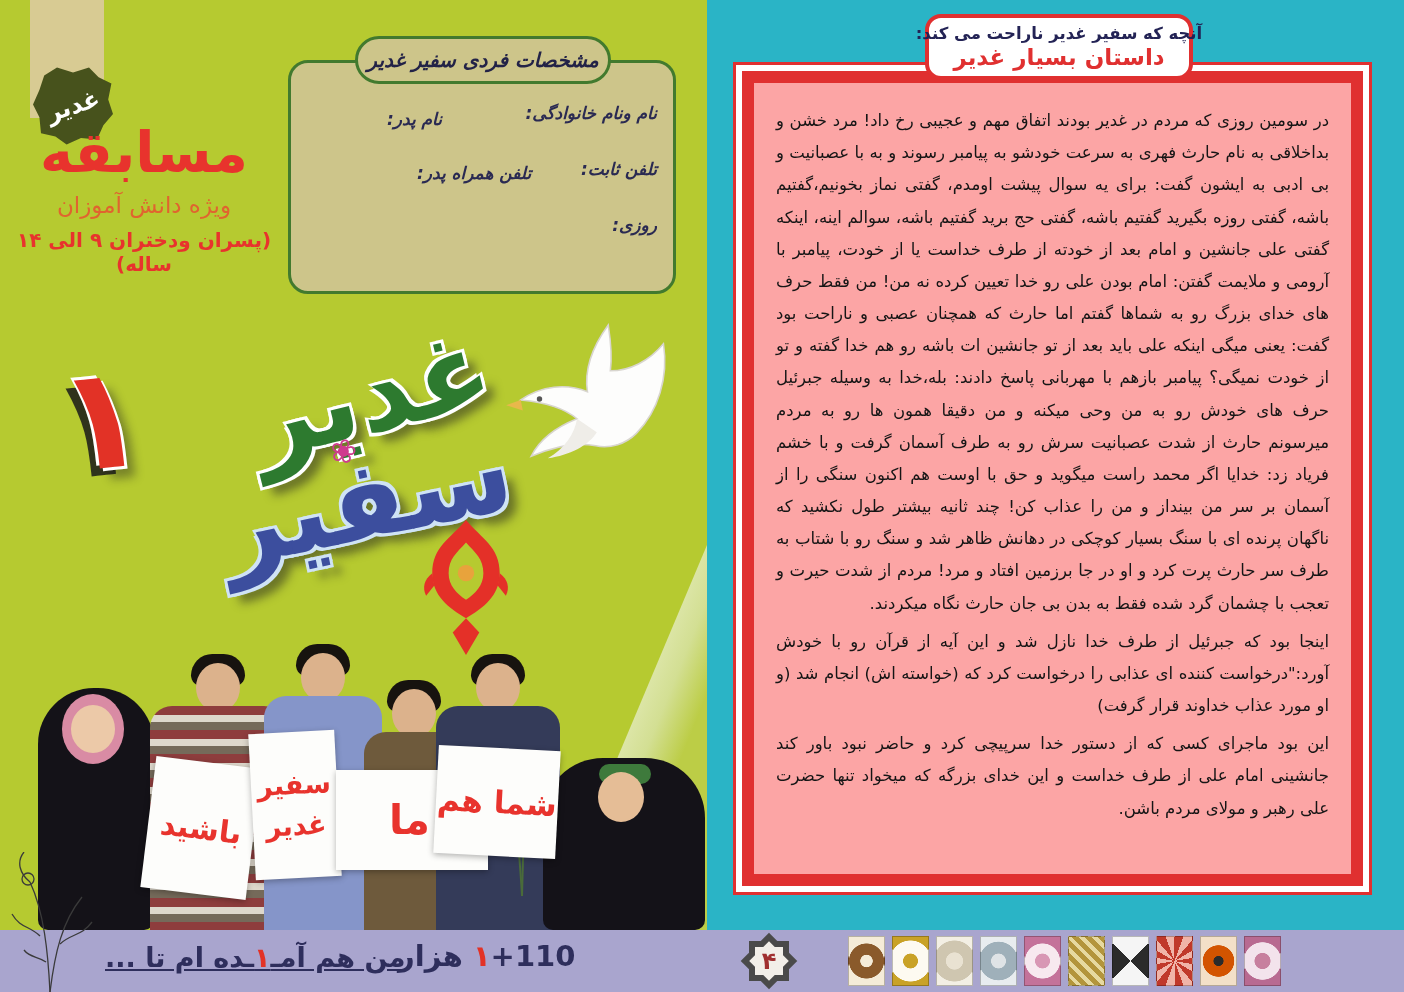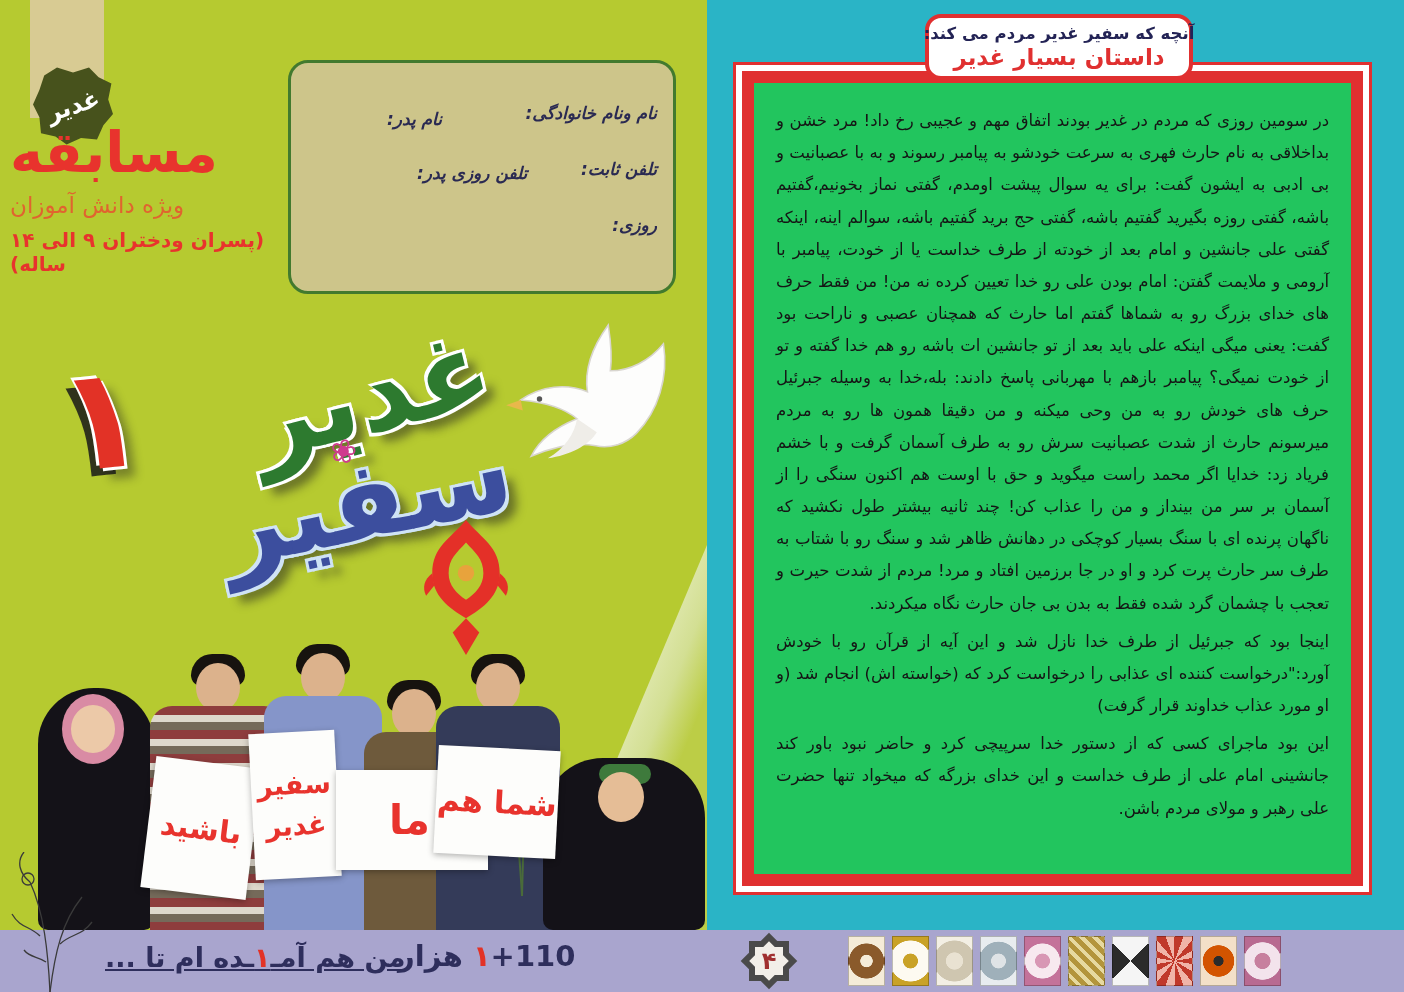--- a/index.html
+++ b/index.html
@@ -20,21 +20,21 @@
   .form-pill{position:absolute;left:355px;top:36px;width:256px;height:48px;background:#cdc58a;
     border:3px solid #427a2e;border-radius:26px;display:flex;align-items:center;justify-content:center;z-index:2;box-sizing:border-box;}
   .form-pill span{font-size:20px;font-weight:bold;font-style:italic;color:#232347;direction:rtl;white-space:nowrap;}
   .f-label{position:absolute;color:#2a2a52;font-weight:bold;font-style:italic;font-size:17px;direction:rtl;white-space:nowrap;}
   .f-fullname{right:16px;top:40px;}
   .f-father{left:96px;top:46px;}
   .f-landline{right:16px;top:96px;}
   .f-mobile{left:126px;top:100px;}
   .f-address{right:16px;top:152px;}
 
-  .contest{position:absolute;left:10px;top:122px;width:268px;text-align:left;}
+  .contest{position:absolute;left:10px;top:122px;width:268px;text-align:center;}
   .contest-title{font-size:56px;font-weight:bold;color:#e8332d;line-height:1.1;}
   .contest-sub{margin-top:8px;font-size:23px;font-weight:normal;color:#e0642f;direction:rtl;}
   .contest-age{margin-top:10px;font-size:20px;font-weight:bold;color:#e8332d;direction:rtl;}
 
   .word-green{position:absolute;left:248px;top:332px;font-size:108px;font-weight:bold;color:#2d7a2f;
     transform:rotate(-14deg);
     text-shadow:-3px -3px 0 #fff,3px -3px 0 #fff,-3px 3px 0 #fff,3px 3px 0 #fff,9px 11px 10px rgba(30,30,30,.5);}
   .word-blue{position:absolute;left:218px;top:438px;font-size:108px;font-weight:bold;color:#3c4e9e;
     transform:rotate(-12deg);
     text-shadow:-3px -3px 0 #cfe3f5,3px -3px 0 #cfe3f5,-3px 3px 0 #cfe3f5,3px 3px 0 #cfe3f5,9px 11px 10px rgba(30,30,30,.5);}
@@ -79,21 +79,21 @@
   .sign-safir{left:252px;top:102px;width:86px;height:146px;transform:rotate(-3deg);font-size:27px;flex-direction:column;gap:10px;}
   .sign-bama{left:336px;top:140px;width:112px;height:100px;font-size:41px;padding-left:40px;}
   .sign-shoma{left:436px;top:118px;width:122px;height:108px;transform:rotate(3deg);font-size:31px;}
 
   .sketch{position:absolute;left:0;top:852px;width:100px;height:140px;z-index:6;}
 
   
   .page-right{position:absolute;left:707px;top:0;width:697px;height:930px;background:#2ab4c6;}
   .story-frame{position:absolute;left:26px;top:62px;width:639px;height:833px;box-sizing:border-box;
     border:3px solid #e03030;background:#fff;padding:6px;}
-  .story-inner{width:100%;height:100%;box-sizing:border-box;border:12px solid #e03030;background:#22c55e;
+  .story-inner{width:100%;height:100%;box-sizing:border-box;border:12px solid #e03030;background:#fca5a5;
     padding:22px 22px;overflow:hidden;}
   .story-text{direction:rtl;text-align:justify;font-size:16.5px;line-height:1.95;color:#151515;}
   .story-text p{margin:0 0 6px;}
   .badge{position:absolute;left:218px;top:14px;width:268px;height:66px;background:#fff;border:4px solid #e03030;
     border-radius:16px;z-index:3;display:flex;flex-direction:column;align-items:center;justify-content:center;gap:1px;box-sizing:border-box;}
   .badge-l1{font-size:16.5px;font-weight:bold;color:#232355;direction:rtl;white-space:nowrap;}
   .badge-l2{font-size:23px;font-weight:bold;color:#e03030;direction:rtl;white-space:nowrap;}
 
   
   .footer{position:absolute;left:0;top:930px;width:1404px;height:62px;background:#a9a5ce;}
@@ -127,22 +127,25 @@
   <div class="page-left">
     <div class="tan-strip"></div>
     <div class="seal">
       <span>غدیر</span>
     </div>
 
     <div class="form-box">
       <span class="f-label f-fullname">نام ونام خانوادگی:</span>
       <span class="f-label f-father">نام پدر:</span>
       <span class="f-label f-landline">تلفن ثابت:</span>
-      <span class="f-label f-mobile">تلفن روزی پدر:</span>
+      <span class="f-label f-mobile">تلفن همراه پدر:</span>
       <span class="f-label f-address">روزی:</span>
+    </div>
+    <div class="form-pill">
+      <span>مشخصات فردی سفیر غدیر</span>
     </div>
 
     <div class="contest">
       <div class="contest-title">مسابقه</div>
       <div class="contest-sub">ویژه دانش آموزان</div>
       <div class="contest-age">(پسران ودختران ۹ الی ۱۴ ساله)</div>
     </div>
 
     <div class="curl"></div>
 
@@ -221,21 +224,21 @@
     <div class="story-frame">
       <div class="story-inner">
         <div class="story-text">
           <p>در سومین روزی که مردم در غدیر بودند اتفاق مهم و عجیبی رخ داد! مرد خشن و بداخلاقی به نام حارث فهری به سرعت خودشو به پیامبر رسوند و به با عصبانیت و بی ادبی به ایشون گفت: برای یه سوال پیشت اومدم، گفتی نماز بخونیم،گفتیم باشه، گفتی روزه بگیرید گفتیم باشه، گفتی حج برید گفتیم باشه، سوالم اینه، اینکه گفتی علی جانشین و امام بعد از خودته از طرف خداست یا از خودت، پیامبر با آرومی و ملایمت گفتن: امام بودن علی رو خدا تعیین کرده نه من! من فقط حرف های خدای بزرگ رو به شماها گفتم اما حارث که همچنان عصبی و ناراحت بود گفت: یعنی میگی اینکه علی باید بعد از تو جانشین ات باشه رو هم خدا گفته و تو از خودت نمیگی؟ پیامبر بازهم با مهربانی پاسخ دادند: بله،خدا به وسیله جبرئیل حرف های خودش رو به من وحی میکنه و من دقیقا همون ها رو به مردم میرسونم حارث از شدت عصبانیت سرش رو به طرف آسمان گرفت و با خشم فریاد زد: خدایا اگر محمد راست میگوید و حق با اوست هم اکنون سنگی را از آسمان بر سر من بینداز و من را عذاب کن! چند ثانیه بیشتر طول نکشید که ناگهان پرنده ای با سنگ بسیار کوچکی در دهانش ظاهر شد و سنگ رو با شتاب به طرف سر حارث پرت کرد و او در جا برزمین افتاد و مرد! مردم از شدت حیرت و تعجب با چشمان گرد شده فقط به بدن بی جان حارث نگاه میکردند.</p>
           <p>اینجا بود که جبرئیل از طرف خدا نازل شد و این آیه از قرآن رو با خودش آورد:"درخواست کننده ای عذابی را درخواست کرد که (خواسته اش) انجام شد (و او مورد عذاب خداوند قرار گرفت)</p>
           <p>این بود ماجرای کسی که از دستور خدا سرپیچی کرد و حاضر نبود باور کند جانشینی امام علی از طرف خداست و این خدای بزرگه که میخواد تنها حضرت علی رهبر و مولای مردم باشن.</p>
         </div>
       </div>
     </div>
     <div class="badge">
-      <div class="badge-l1">آنچه که سفیر غدیر مردم می کند:</div>
+      <div class="badge-l1">آنچه که سفیر غدیر ناراحت می کند:</div>
       <div class="badge-l2">داستان بسیار غدیر</div>
     </div>
   </div>
 
   <div class="footer">
     <div class="slogan">
       <span>من هم آمـ</span><span class="red-one">۱</span><span>ـده ام تا ...</span>
     </div>
     <div class="count">
       <span class="red-one">۱</span><span>+110 هزار</span>

